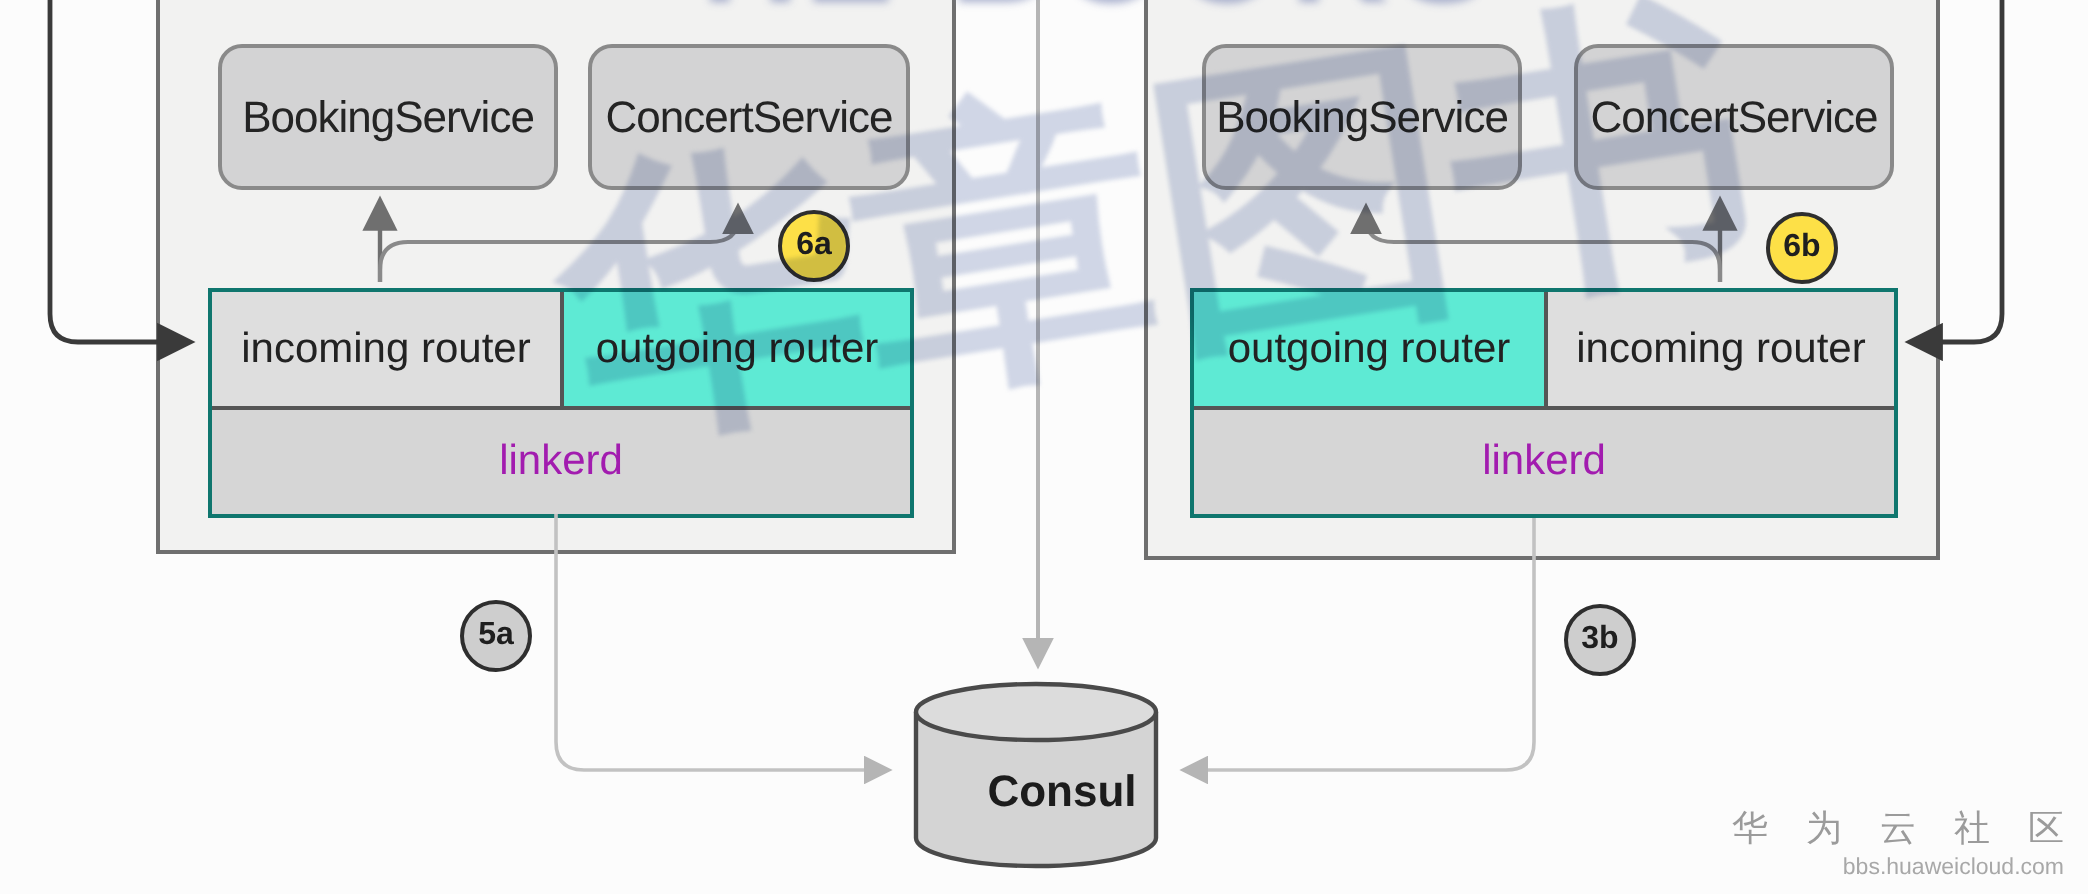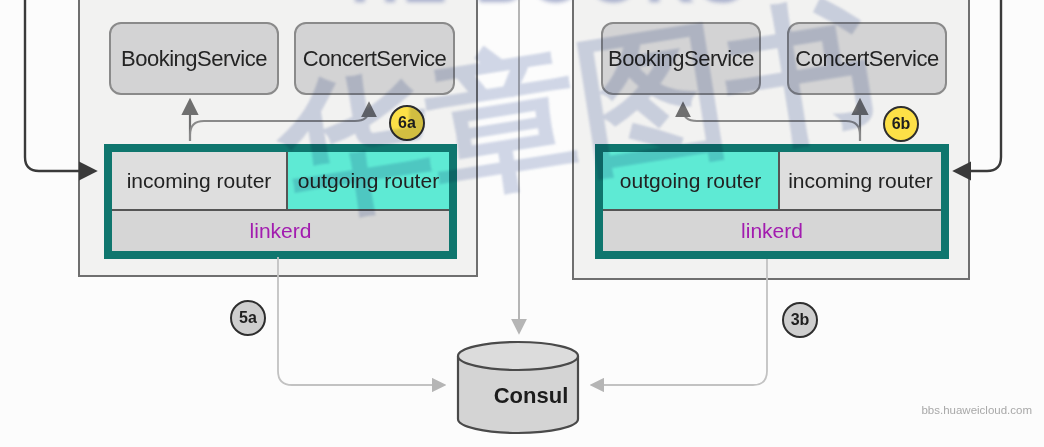--- a/index.html
+++ b/index.html
@@ -15,21 +15,21 @@
   .cluster-a{left:78px;top:-20px;width:400px;height:297px;}
   .cluster-b{left:572px;top:-20px;width:398px;height:300px;}
   
   .service{
     position:absolute;background:#d3d3d4;border:2px solid #8a8a8a;border-radius:12px;
     box-sizing:border-box;display:flex;align-items:center;justify-content:center;
     font-size:22px;color:#242424;letter-spacing:-0.5px;white-space:nowrap;
   }
   
   .router-block{
-    position:absolute;border:8px solid #0f766e;box-sizing:border-box;
+    position:absolute;border:2px solid #0f766e;box-sizing:border-box;
     display:flex;flex-direction:column;background:#d6d6d6;
   }
   .router-row{display:flex;height:57px;border-bottom:2px solid #555;}
   .router-cell{
     display:flex;align-items:center;justify-content:center;
     font-size:21px;color:#222;box-sizing:border-box;white-space:nowrap;
   }
   .cell-light{background:#dedede;}
   .cell-dark{background:#5eead4;}
   .divider-right{border-right:2px solid #555;}
@@ -143,16 +143,17 @@
 
   <div class="badge badge-light" style="left:389px;top:105px;">6a</div>
   <div class="badge badge-light" style="left:883px;top:106px;">6b</div>
   <div class="badge badge-gray" style="left:230px;top:300px;">5a</div>
   <div class="badge badge-gray" style="left:782px;top:302px;">3b</div>
 
   <div class="wm-logo">HZ BOOKS</div>
   <div class="wm-cn">华章图书</div>
 
   <div class="footer-wm">
+    <div class="cn">华 为 云 社 区</div>
     <div class="url">bbs.huaweicloud.com</div>
   </div>
 
 </div>
 
 </body></html>

